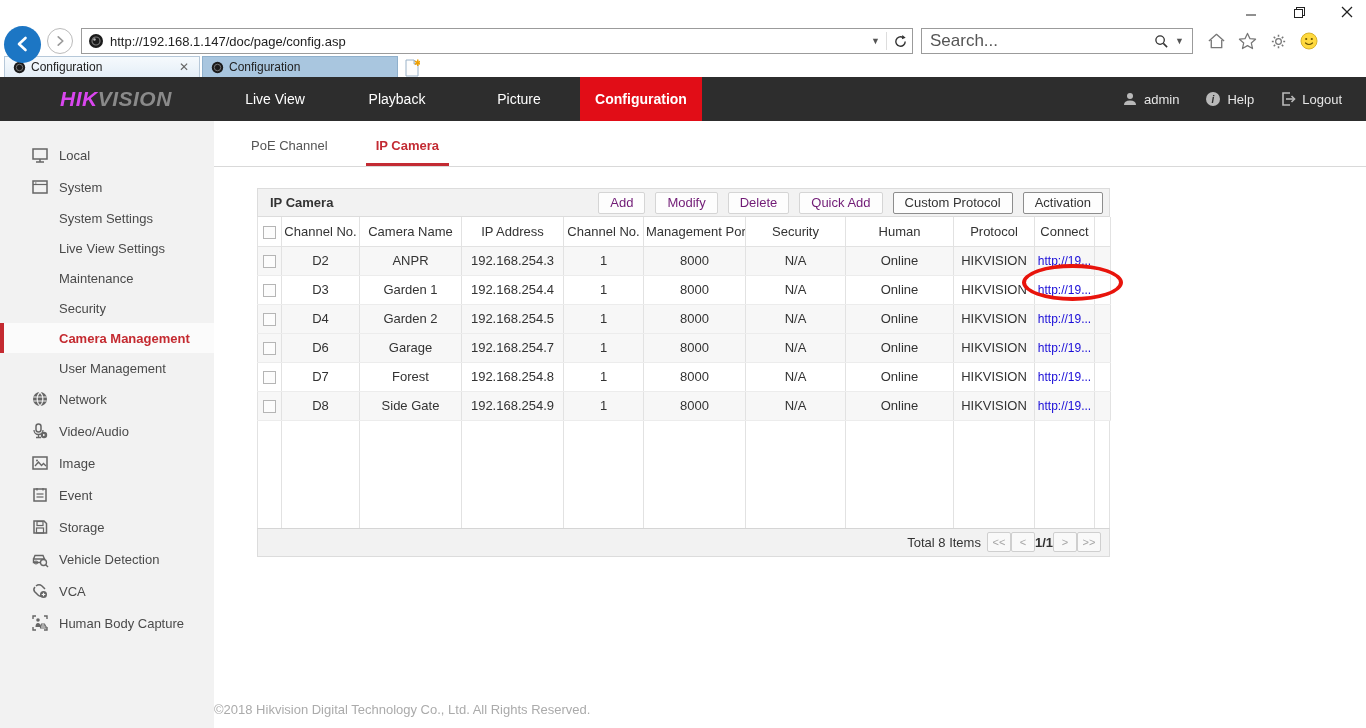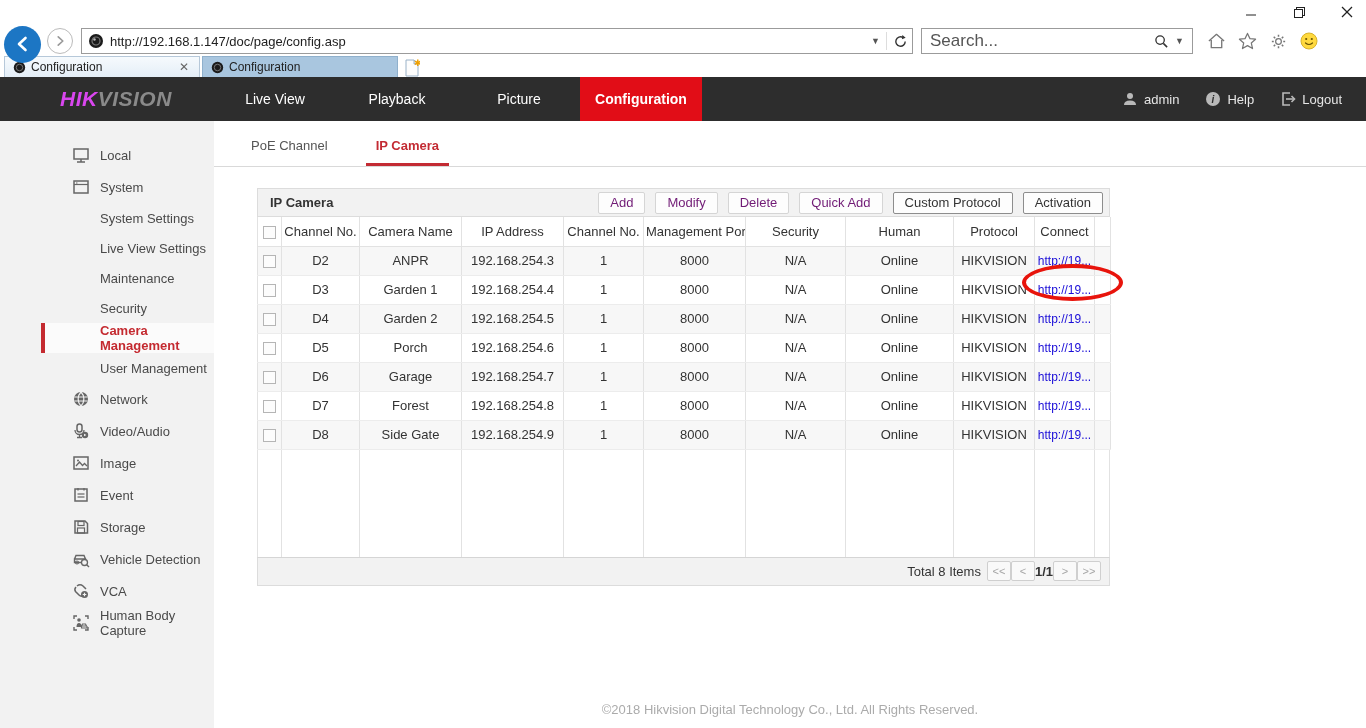--- a/index.html
+++ b/index.html
@@ -38,21 +38,21 @@
   .logo .vision { color:#8a8a8a; }
   .main-nav { display:flex; align-items:stretch; }
   .nav-item { width:122px; display:flex; align-items:center; justify-content:center; color:#fff; font-size:14px; cursor:pointer; }
   .nav-item.active { background:#e10d17; font-weight:bold; }
   .header-right { position:absolute; right:24px; top:0; height:44px; display:flex; align-items:center; gap:26px; }
   .hdr-link { display:flex; align-items:center; gap:6px; color:#e6e6e6; font-size:13px; cursor:pointer; }
 
   
   .page-body { display:flex; height:608px; }
   .sidebar { width:214px; background:#f2f2f2; flex:0 0 auto; padding-top:18px; }
-  .side-item { display:flex; align-items:center; height:32px; cursor:pointer; color:#4a4a4a; font-size:13px;margin-left:41px; }
+  .side-item { display:flex; align-items:center; height:32px; cursor:pointer; color:#4a4a4a; font-size:13px; }
   .side-item .s-icon { width:18px; height:18px; margin-left:31px; margin-right:10px; flex:0 0 auto; }
   .side-item.sub { height:30px; }
   .side-item.sub .s-label { margin-left:59px; }
   .side-item.active-item { background:#fbfbfb; color:#c42a30; font-weight:bold; border-left:4px solid #c42a30; }
   .side-item.active-item .s-label { margin-left:55px; }
 
   .content { flex:1; background:#fff; position:relative; }
   .ctabs { display:flex; padding-left:27px; padding-top:17px; border-bottom:1px solid #d9d9d9; }
   .ctab { font-size:13px; color:#555; padding:0 10px 10px 10px; margin-right:28px; cursor:pointer; }
   .ctab.active { color:#c32b33; font-weight:bold; border-bottom:3px solid #c32b33; }
@@ -73,21 +73,21 @@
   a.connect-link { color:#1a0dd8; text-decoration:none; font-size:12px; }
   .filler { height:107px; display:flex; width:853px; }
   .filler .fcol { border-left:1px solid #e2e2e2; height:100%; }
   .filler .fcol:last-child { border-right:1px solid #e2e2e2; }
 
   .pager-row { width:853px; height:29px; background:#f2f2f2; border:1px solid #dcdcdc; border-top:1px solid #d5d5d5; display:flex; align-items:center; justify-content:flex-end; padding-right:8px; }
   .pager-total { font-size:13px; color:#333; margin-right:6px; }
   .pbtn { min-width:24px; height:20px; background:#f9f9f9; border:1px solid #cfcfcf; color:#a5a5a5; font-size:11px; display:flex; align-items:center; justify-content:center; border-radius:2px; cursor:pointer; }
   .page-ind { font-size:13px; color:#333; font-weight:bold; }
 
-  .footer { position:absolute; bottom:12px; left:0; width:100%; text-align:center; font-size:13px; color:#ababab; }
+  .footer { position:absolute; bottom:12px; left:0; width:100%; text-align:left; font-size:13px; color:#ababab; }
 
   .annotation { position:absolute; left:1022px; top:264px; width:101px; height:37px; border:4px solid #e8140c; border-radius:50%; pointer-events:none; z-index:50; }
 
   svg { display:block; }
 </style>
 </head>
 <body>
 
 <div class="window">
 
@@ -418,33 +418,20 @@
                 <td>Garden 2</td>
                 <td>192.168.254.5</td>
                 <td>1</td>
                 <td>8000</td>
                 <td>N/A</td>
                 <td>Online</td>
                 <td>HIKVISION</td>
                 <td><a href="#" class="connect-link">http://19...</a></td>
                 <td></td>
               </tr>
-              <tr class="even">
-                <td><span class="cb"></span></td>
-                <td>D5</td>
-                <td>Porch</td>
-                <td>192.168.254.6</td>
-                <td>1</td>
-                <td>8000</td>
-                <td>N/A</td>
-                <td>Online</td>
-                <td>HIKVISION</td>
-                <td><a href="#" class="connect-link">http://19...</a></td>
-                <td></td>
-              </tr>
               <tr class="odd">
                 <td><span class="cb"></span></td>
                 <td>D6</td>
                 <td>Garage</td>
                 <td>192.168.254.7</td>
                 <td>1</td>
                 <td>8000</td>
                 <td>N/A</td>
                 <td>Online</td>
                 <td>HIKVISION</td>

